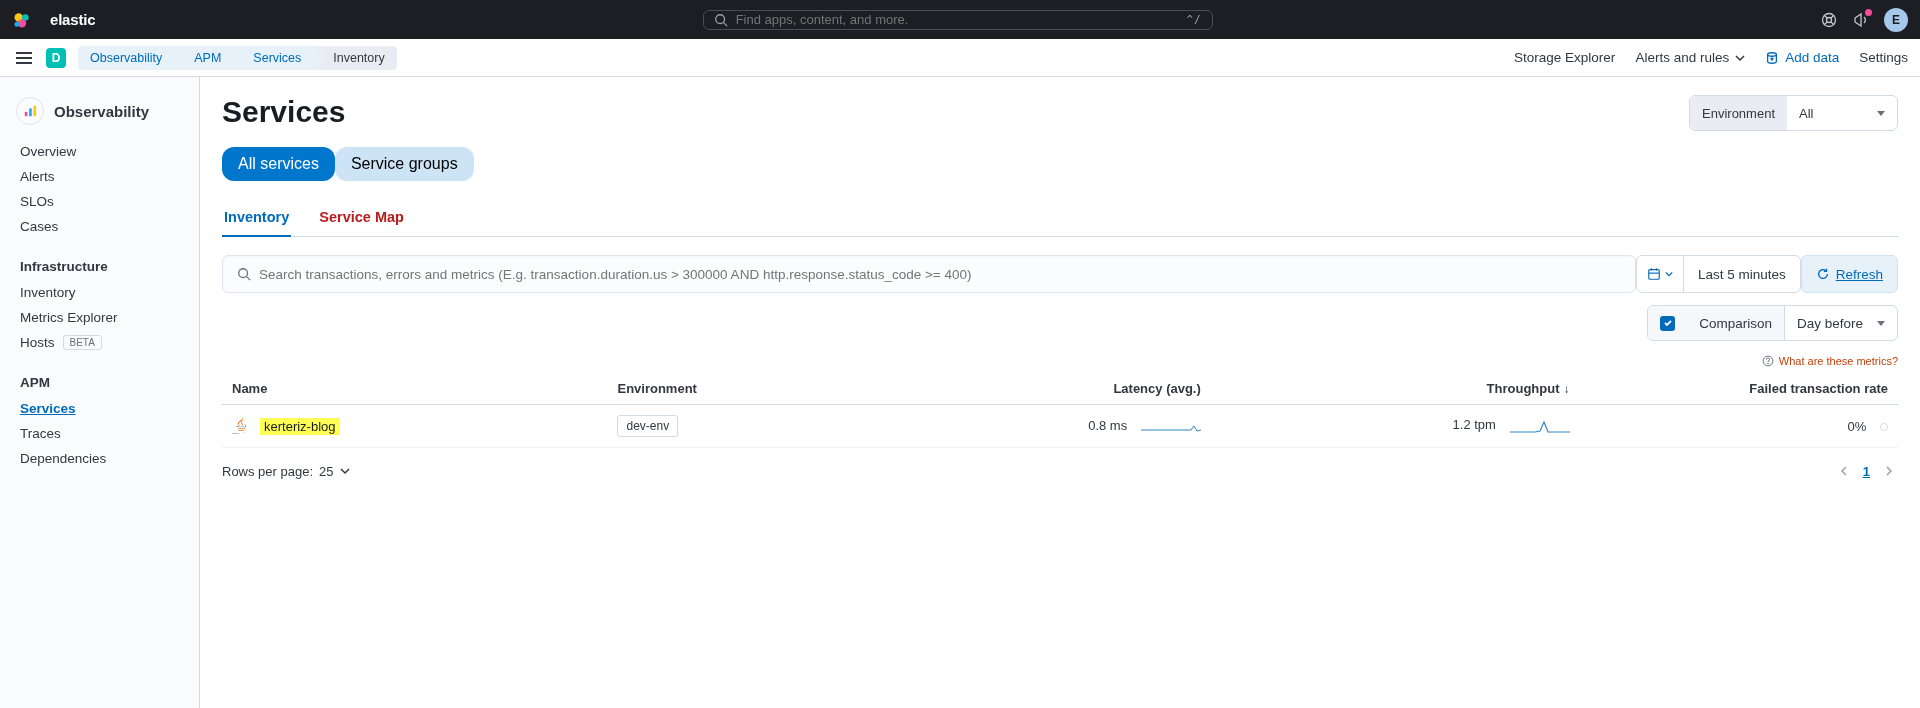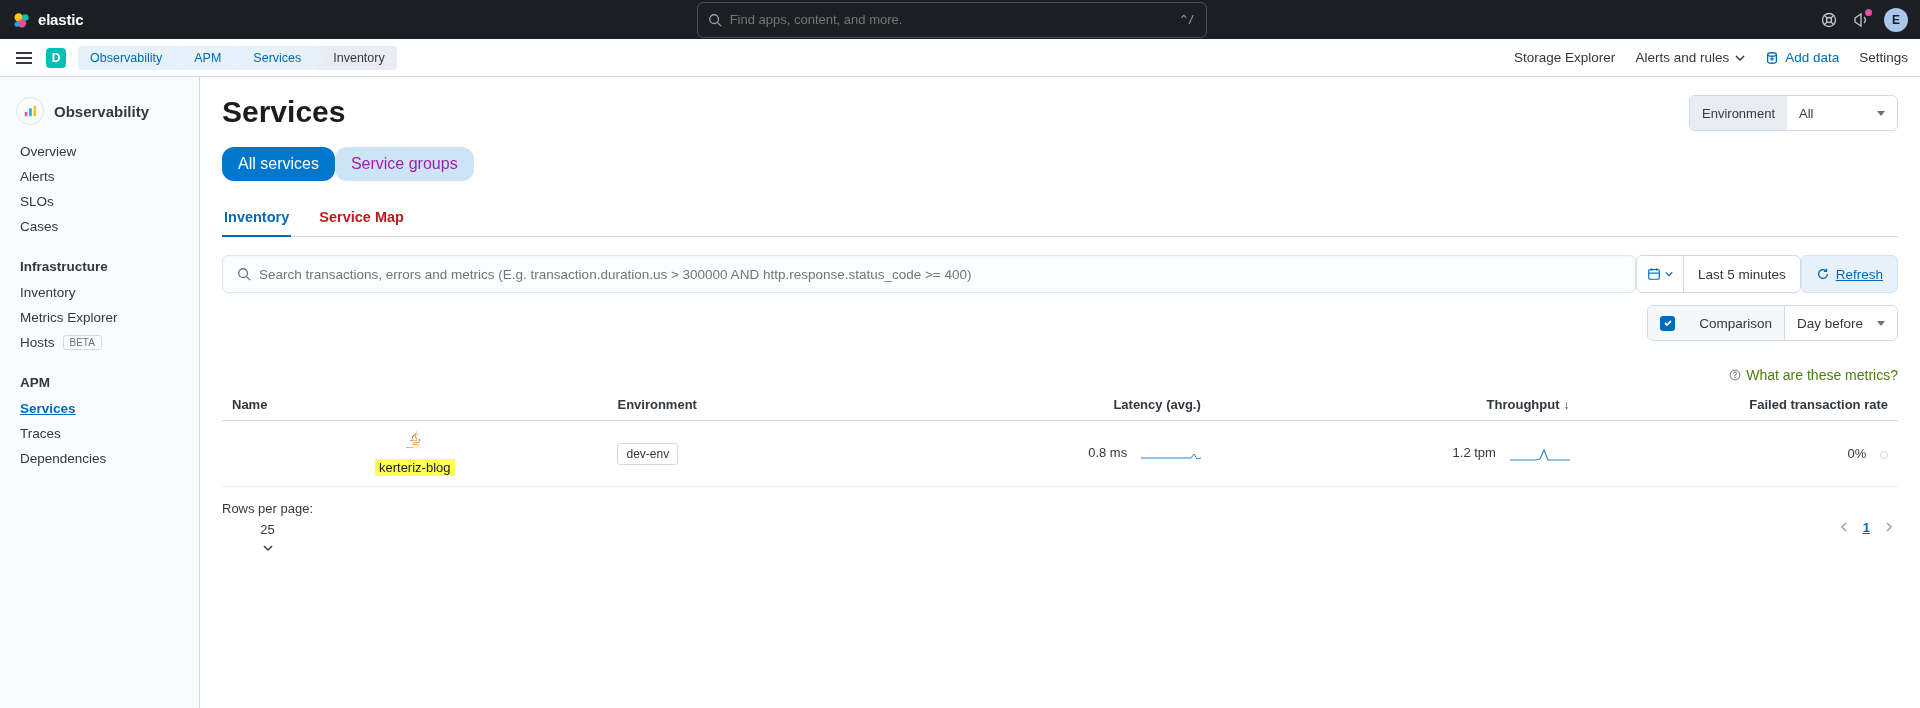--- a/index.html
+++ b/index.html
@@ -1,24 +1,24 @@
 <!DOCTYPE html>
 <html><head>
 <meta charset="utf-8">
 <style>
   * { box-sizing: border-box; margin: 0; padding: 0; }
   body { font-family: -apple-system, BlinkMacSystemFont, "Segoe UI", Helvetica, Arial, sans-serif; font-size: 14px; color: #343741; background: #fff; }
   
   
   .topbar { background: #1d1e24; height: 39px; display: flex; align-items: center; padding: 0 12px; color: #98a2b3; }
-  .logo-wrap { display: flex; align-items: center; gap: 6px; }
+  .logo-wrap { display: flex; align-items: center; gap: 18px; }
   .logo-icon { width: 20px; height: 20px; position: relative; }
   .logo-text { color: #fff; font-weight: 600; font-size: 15px; letter-spacing: -0.2px; }
   .search-center { flex: 1; display: flex; justify-content: center; }
-  .search-box { width: 510px; height: 36px; border: 1px solid #4b4c55; border-radius: 6px; display: flex; align-items: center; padding: 0 10px; gap: 8px; }
+  .search-box { width: 510px; height: 20px; border: 1px solid #4b4c55; border-radius: 6px; display: flex; align-items: center; padding: 0 10px; gap: 8px; }
   .search-box input { flex:1; background: transparent; border: none; outline: none; color: #98a2b3; font-size: 13px; }
   .kbd-hint { font-size: 11px; color: #98a2b3; font-family: monospace; letter-spacing: 1px; }
   .top-right { display: flex; align-items: center; gap: 14px; }
   .top-icon { width: 18px; height: 18px; color: #c3c6cf; display:flex; align-items:center; justify-content:center; position:relative;}
   .top-icon .dot { position:absolute; top:-2px; right:-2px; width:7px; height:7px; border-radius:50%; background:#f04e98; }
   .avatar { width: 24px; height: 24px; border-radius: 50%; background: #a6c8ea; color:#1a1c21; display:flex; align-items:center; justify-content:center; font-size:12px; font-weight:600; }
   
   
   .subheader { height: 38px; border-bottom: 1px solid #d3dae6; display: flex; align-items: center; padding: 0 12px; }
   .hamburger { width: 24px; height: 24px; display:flex; flex-direction:column; justify-content:center; gap:3px; cursor:pointer; margin-right:10px;}
@@ -54,21 +54,21 @@
   .content-head { display:flex; align-items:flex-start; justify-content:space-between;}
   .page-title { font-size:30px; font-weight:700; color:#1a1c21;}
   .env-control { display:flex; border:1px solid #d3dae6; border-radius:6px; overflow:hidden; height:36px;}
   .env-label { background:#e9edf3; padding:0 12px; display:flex; align-items:center; font-size:13px;}
   .env-select { padding:0 34px 0 12px; display:flex; align-items:center; font-size:13px; position:relative; min-width:110px;}
   .env-select::after { content:""; position:absolute; right:12px; top:15px; border-left:4px solid transparent; border-right:4px solid transparent; border-top:5px solid #69707d;}
   
   .view-tabs { margin-top:16px; display:flex; gap:0;}
   .view-tab { padding:8px 16px; font-size:16px; border-radius:12px; cursor:pointer;}
   .view-tab.primary { background:#0077cc; color:#fff; font-weight:500;}
-  .view-tab.secondary { background:#cce4f5; color:#a21caf; margin-left:0;}
+  .view-tab.secondary { background:#cce4f5; color:#000000; margin-left:0;}
   
   .sub-tabs { margin-top:20px; border-bottom:1px solid #d3dae6; display:flex; gap:26px;}
   .sub-tab { padding: 8px 2px 10px; font-size:14.5px; font-weight:600; cursor:pointer; color:#b91c1c; }
   .sub-tab.active { color:#006bb8; border-bottom:2px solid #006bb8; margin-bottom:-1px;}
   
   .filter-row { margin-top:18px; display:flex; align-items:stretch;}
   .filter-input { flex:1; border:1px solid #e0e5ee; border-radius:6px; display:flex; align-items:center; padding:0 14px; height:38px; box-shadow: 0 1px 2px rgba(0,0,0,0.03) inset; background:#fbfcfd;}
   .filter-input input { flex:1; border:none; outline:none; background:transparent; font-size:13.5px; color:#69707d;}
   .time-picker { border:1px solid #d3dae6; border-radius:6px; display:flex; align-items:center; height:38px; }
   .time-picker .tp-left { padding:0 10px; border-right:1px solid #d3dae6; height:100%; display:flex; align-items:center; gap:4px; color:#006bb8;}
@@ -76,37 +76,37 @@
   .refresh-btn { border:1px solid #cce4f5; background:#e6f1fa; color:#006bb8; border-radius:6px; padding:0 14px; display:flex; align-items:center; gap:6px; font-size:13.5px; text-decoration:underline; cursor:pointer;}
   
   .compare-row { margin-top:12px; display:flex; justify-content:flex-end; gap:0;}
   .compare-box { border:1px solid #d3dae6; border-radius:6px; display:flex; height:36px; overflow:hidden;}
   .compare-toggle { background:#f5f7fa; display:flex; align-items:center; gap:24px; padding:0 12px; font-size:13.5px; border-right:1px solid #d3dae6;}
   .compare-select { display:flex; align-items:center; padding:0 34px 0 12px; font-size:13.5px; position:relative; min-width:110px;}
   .compare-select::after { content:""; position:absolute; right:12px; top:15px; border-left:4px solid transparent; border-right:4px solid transparent; border-top:5px solid #69707d;}
   .checkbox { width:15px; height:15px; border-radius:3px; background:#006bb8; display:flex; align-items:center; justify-content:center;}
   .checkbox svg { color:#fff;}
   
-  .metrics-hint { text-align:right; margin-top:26px; font-size:14px; color:#4d7c0f; display:flex; justify-content:flex-end; align-items:center; gap:5px;}
+  .metrics-hint { text-align:right; margin-top:14px; font-size:11px; color:#c2410c; display:flex; justify-content:flex-end; align-items:center; gap:5px;}
   
   
   .tbl { width:100%; margin-top:6px; border-collapse:collapse; font-size:13px;}
   .tbl th { text-align:left; font-weight:600; padding:8px 10px; border-bottom:1px solid #d3dae6; font-size:13px;}
   .tbl th.right, .tbl td.right { text-align:right;}
   .tbl td { padding:10px; border-bottom:1px solid #eef1f6; vertical-align:middle;}
-  .svc-name { display:flex; align-items:center; gap:10px;flex-direction:column;}
+  .svc-name { display:flex; align-items:center; gap:10px;}
   .svc-icon { width:18px; height:18px; display:flex; align-items:center; justify-content:center;}
   .hl { background:#ffff54; padding:1px 4px; color:#1a1c21;}
   .env-tag { border:1px solid #d3dae6; border-radius:3px; padding:3px 8px; font-size:12px; color:#343741; display:inline-block;}
   .sparkline { display:inline-block; vertical-align:middle; margin-left:10px;}
   .sort-arrow { font-size:12px; margin-left:4px;}
   .status-dot { width:8px; height:8px; border-radius:50%; border:1.5px solid #d3dae6; display:inline-block; margin-left:10px; vertical-align:middle;}
   
   .table-footer { display:flex; justify-content:space-between; align-items:center; margin-top:14px; font-size:13px;}
-  .rows-pp { display:flex; align-items:center; gap:6px; cursor:pointer;flex-direction:column;}
+  .rows-pp { display:flex; align-items:center; gap:6px; cursor:pointer;}
   .pagination { display:flex; align-items:center; gap:10px; color:#98a2b3;}
   .pagination .page-current { color:#006bb8; font-weight:600; text-decoration:underline;}
   .chev { cursor:pointer; padding:4px;}
   
   svg { display:block; }
 </style>
 </head>
 <body>
 
 <div class="topbar">

